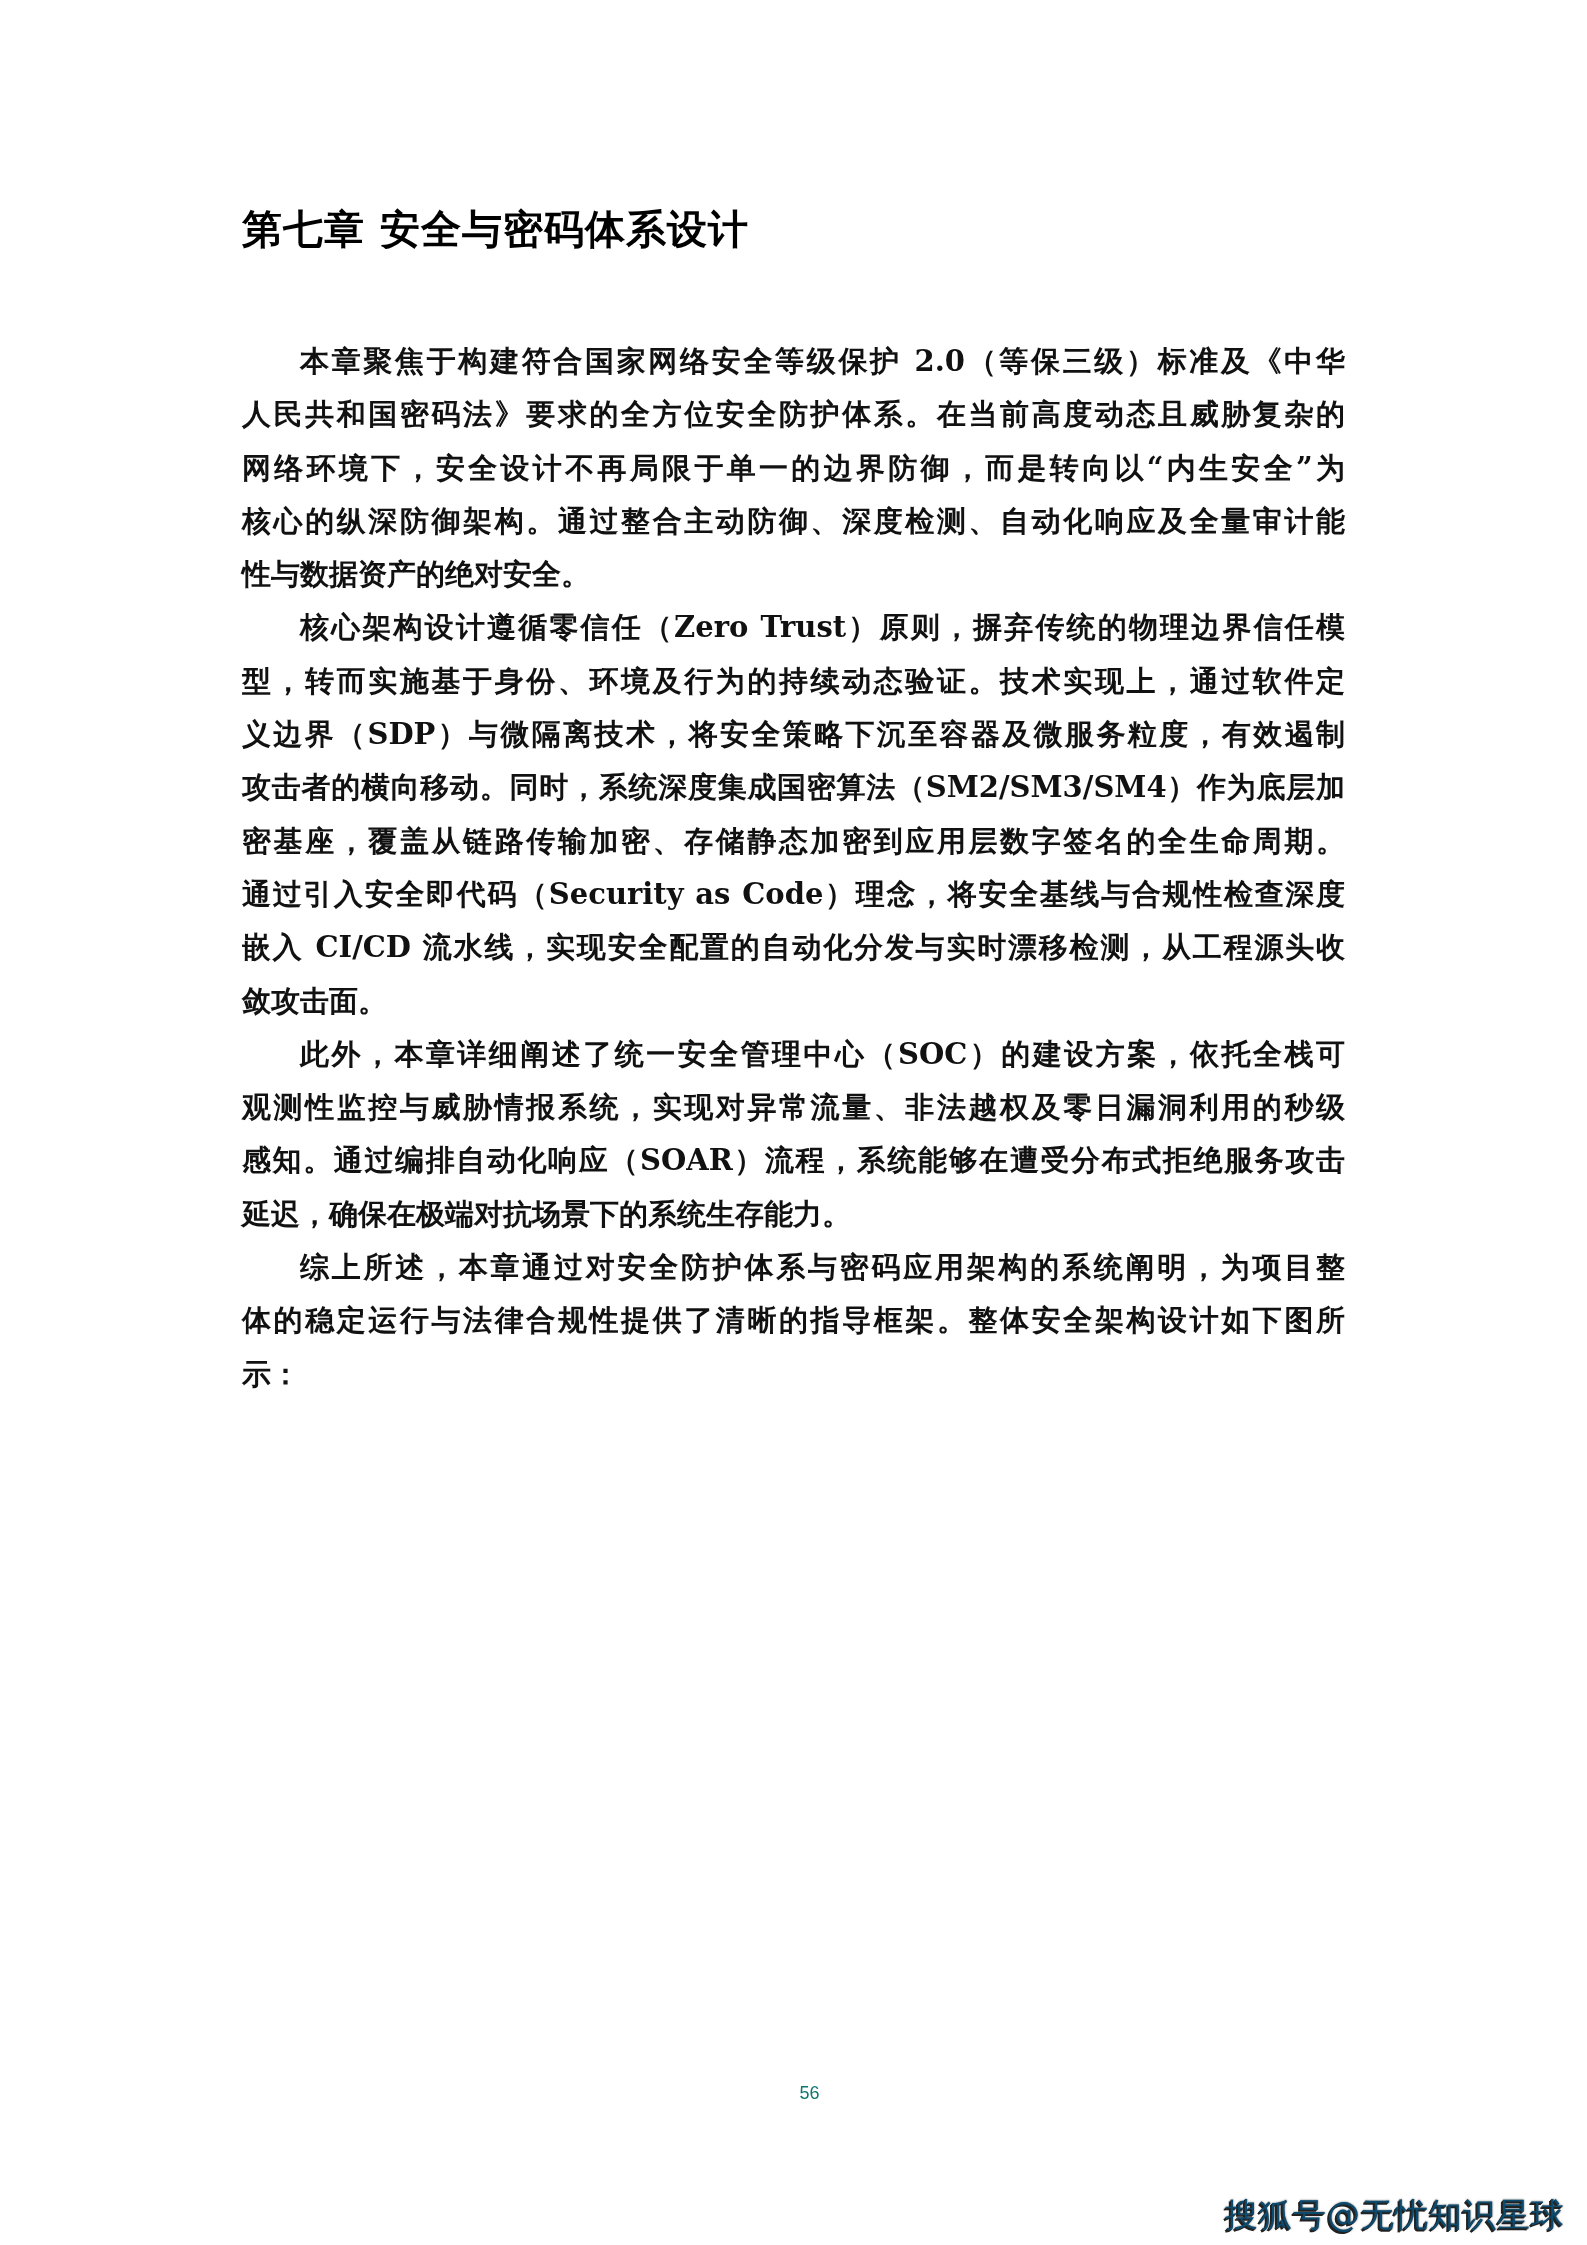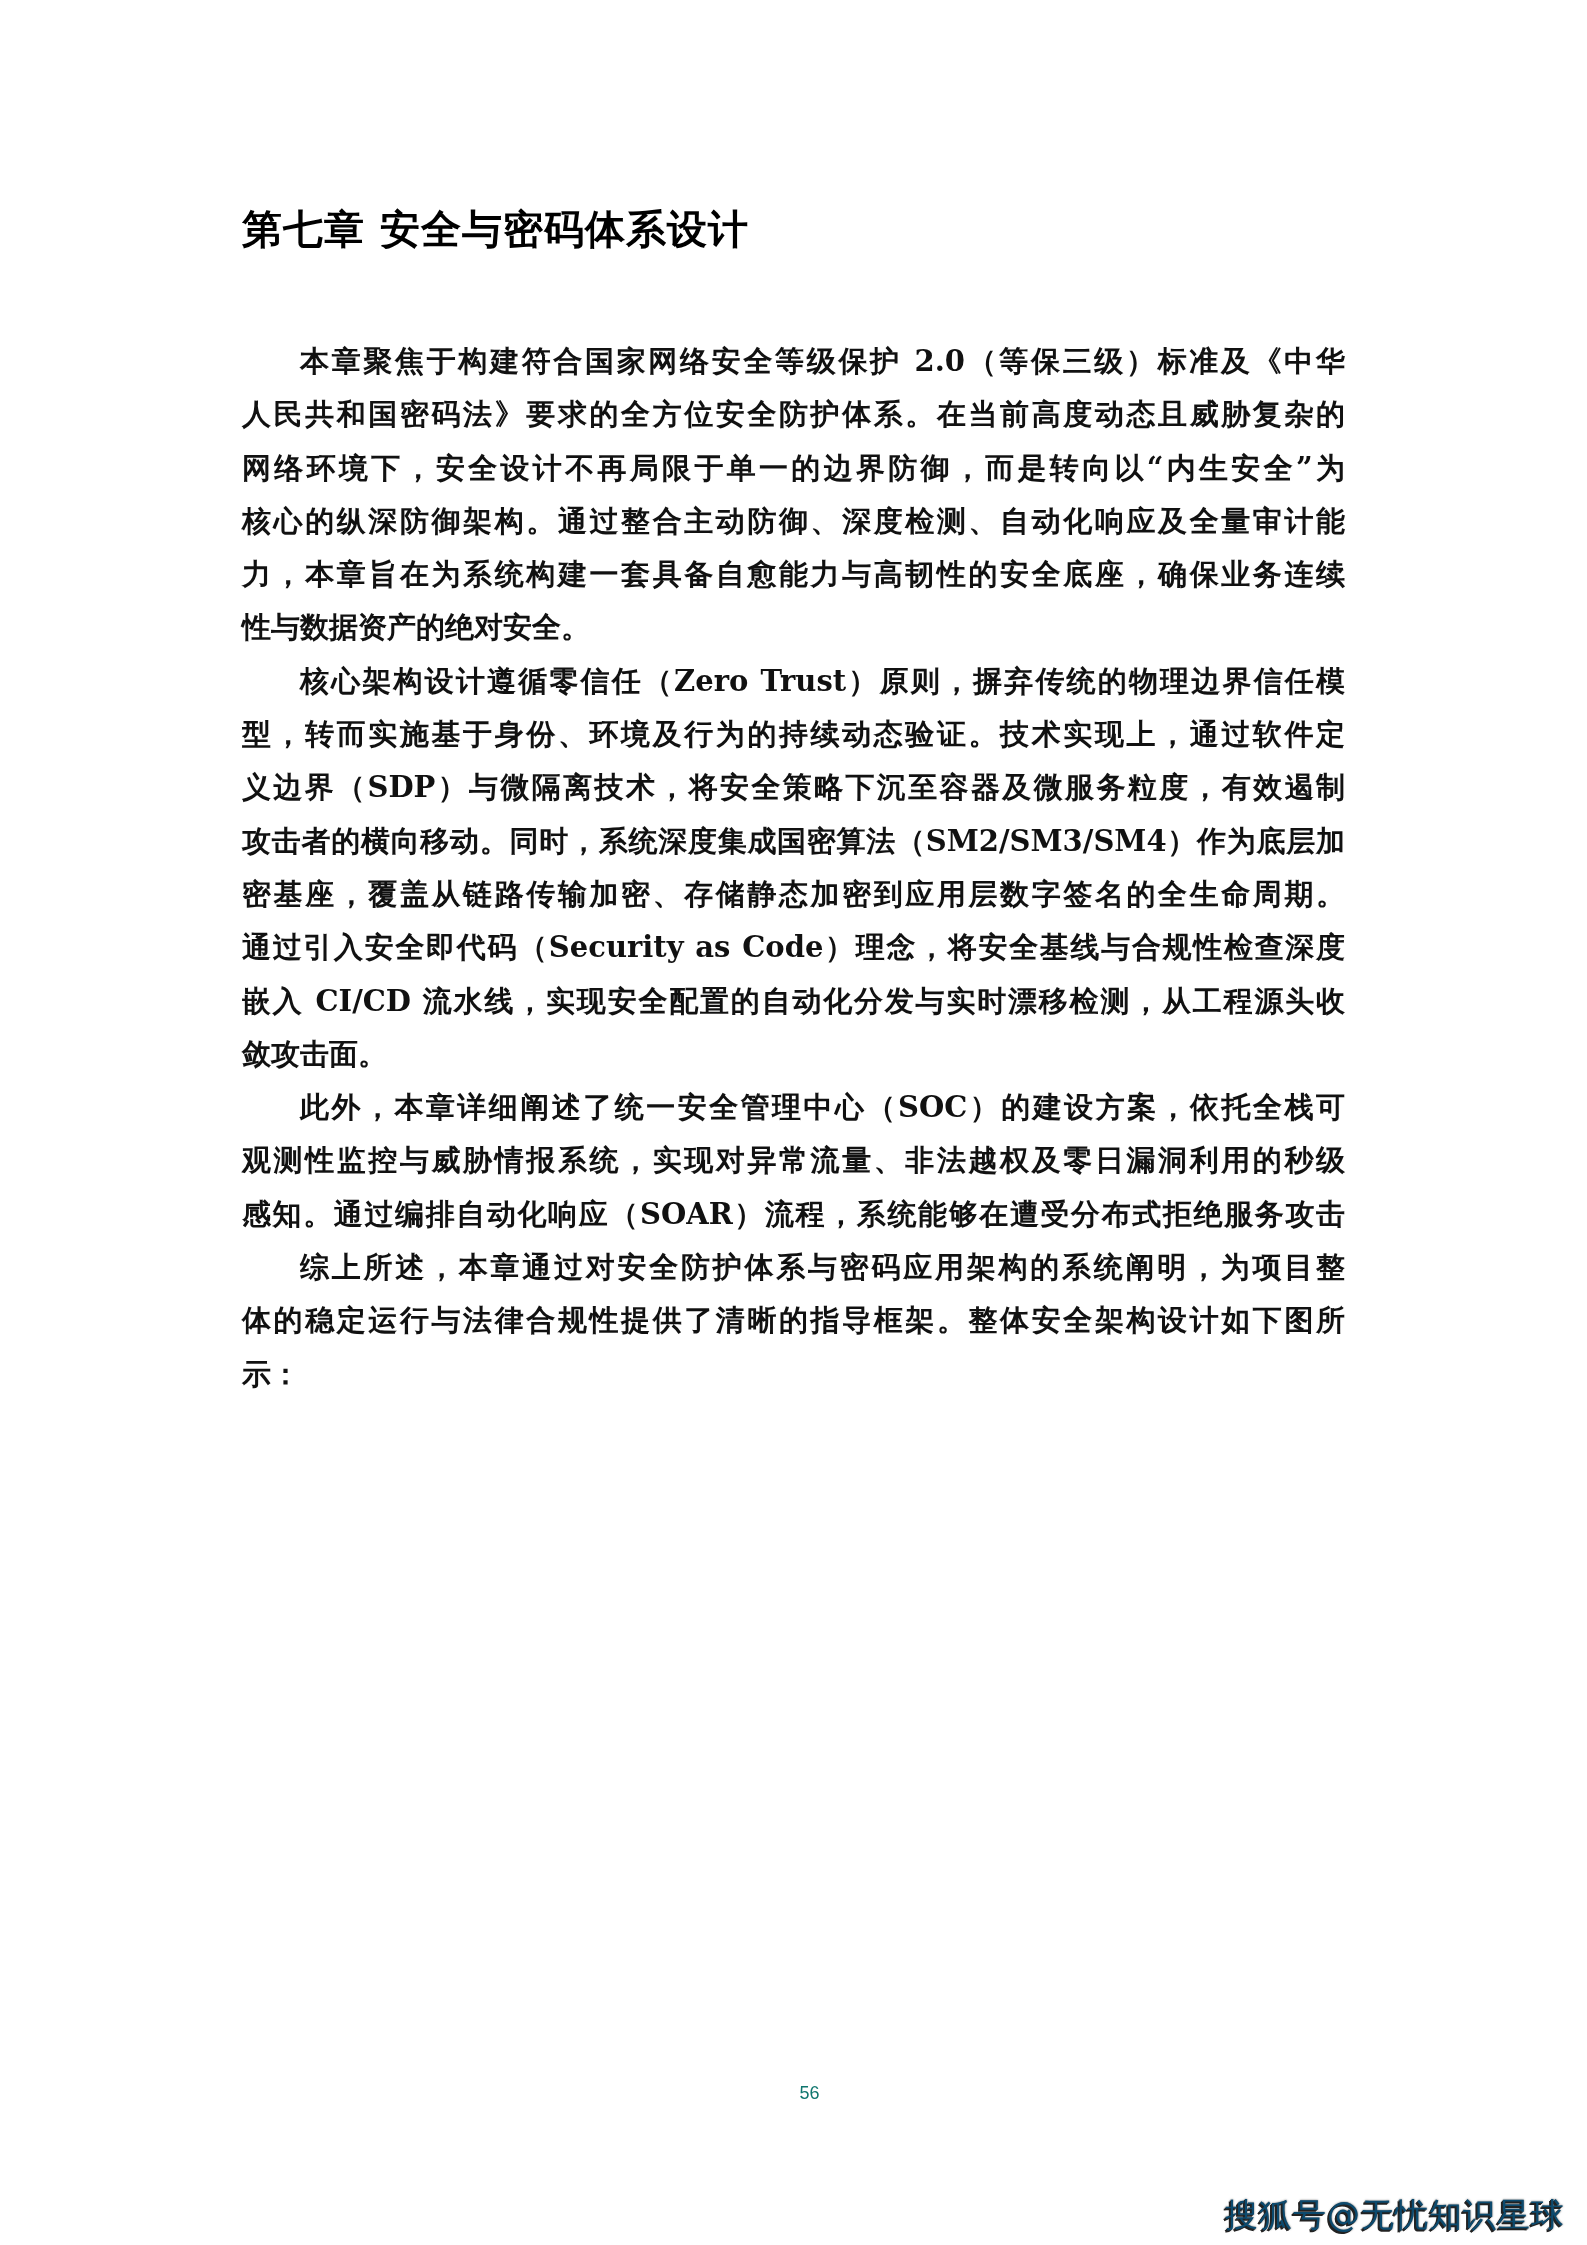--- a/index.html
+++ b/index.html
@@ -92,39 +92,39 @@
 
   <h1 class="chapter-title">第七章  安全与密码体系设计</h1>
 
   <div class="body-text">
 
     <div class="para">
       <span class="line indent">本章聚焦于构建符合国家网络安全等级保护 2.0（等保三级）标准及《中华</span>
       <span class="line">人民共和国密码法》要求的全方位安全防护体系。在当前高度动态且威胁复杂的</span>
       <span class="line">网络环境下，安全设计不再局限于单一的边界防御，而是转向以“内生安全”为</span>
       <span class="line">核心的纵深防御架构。通过整合主动防御、深度检测、自动化响应及全量审计能</span>
-      <span class="line">力，本章旨在为系统构建一套具备自愈能力与高韧性的安全底座，确保业务连续</span>
       <span class="line last">性与数据资产的绝对安全。</span>
     </div>
 
     <div class="para">
       <span class="line indent">核心架构设计遵循零信任（Zero Trust）原则，摒弃传统的物理边界信任模</span>
       <span class="line">型，转而实施基于身份、环境及行为的持续动态验证。技术实现上，通过软件定</span>
       <span class="line">义边界（SDP）与微隔离技术，将安全策略下沉至容器及微服务粒度，有效遏制</span>
       <span class="line">攻击者的横向移动。同时，系统深度集成国密算法（SM2/SM3/SM4）作为底层加</span>
       <span class="line">密基座，覆盖从链路传输加密、存储静态加密到应用层数字签名的全生命周期。</span>
       <span class="line">通过引入安全即代码（Security as Code）理念，将安全基线与合规性检查深度</span>
       <span class="line">嵌入 CI/CD 流水线，实现安全配置的自动化分发与实时漂移检测，从工程源头收</span>
       <span class="line last">敛攻击面。</span>
     </div>
 
     <div class="para">
       <span class="line indent">此外，本章详细阐述了统一安全管理中心（SOC）的建设方案，依托全栈可</span>
       <span class="line">观测性监控与威胁情报系统，实现对异常流量、非法越权及零日漏洞利用的秒级</span>
       <span class="line">感知。通过编排自动化响应（SOAR）流程，系统能够在遭受分布式拒绝服务攻击</span>
+      <span class="line last">延迟，确保在极端对抗场景下的系统生存能力。</span>
     </div>
 
     <div class="para">
       <span class="line indent">综上所述，本章通过对安全防护体系与密码应用架构的系统阐明，为项目整</span>
       <span class="line">体的稳定运行与法律合规性提供了清晰的指导框架。整体安全架构设计如下图所</span>
       <span class="line last">示：</span>
     </div>
 
   </div>
 

